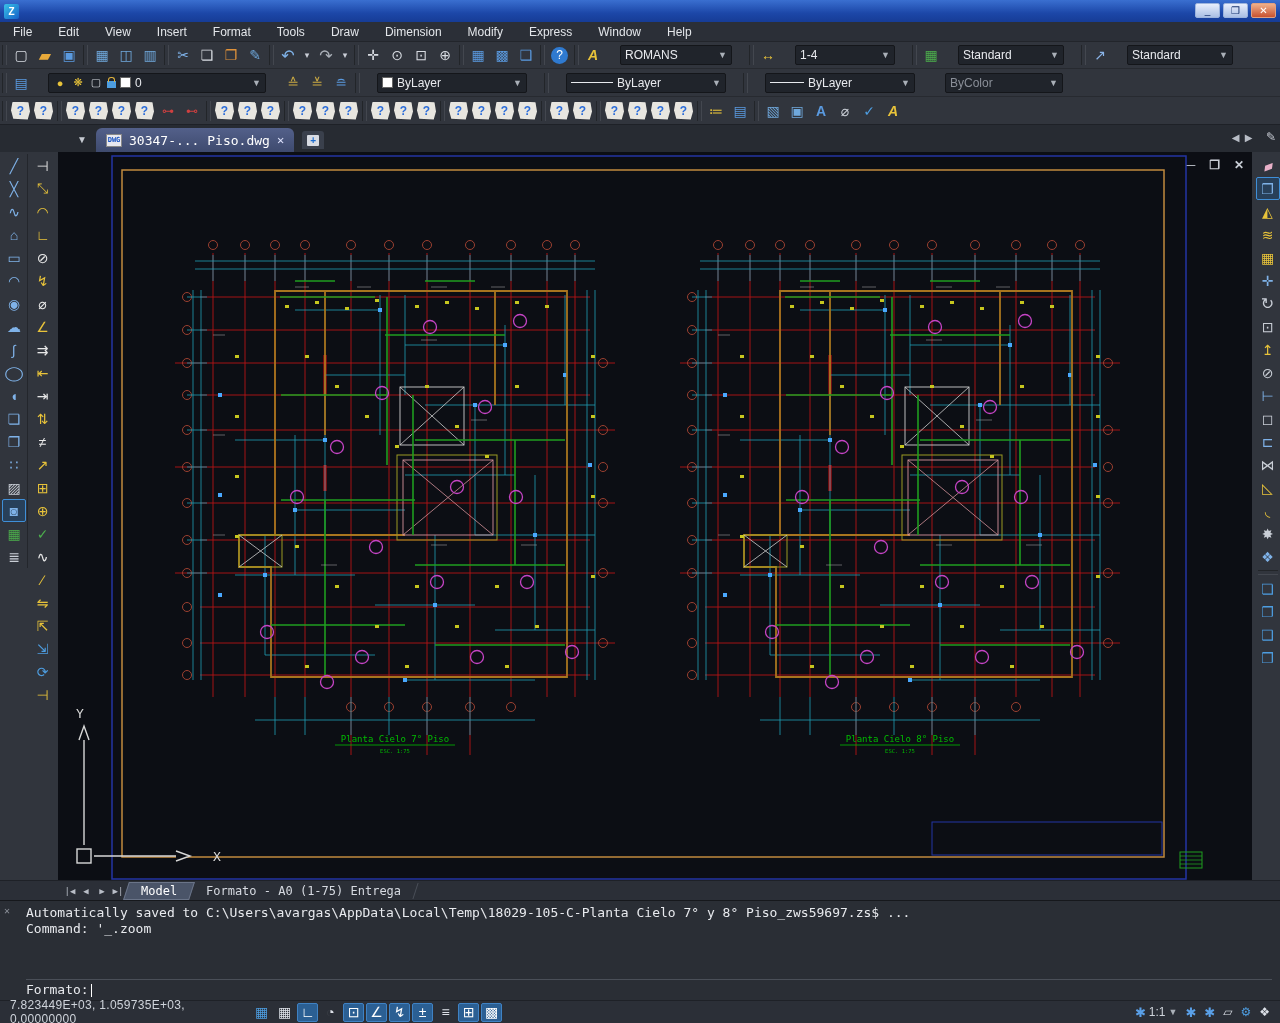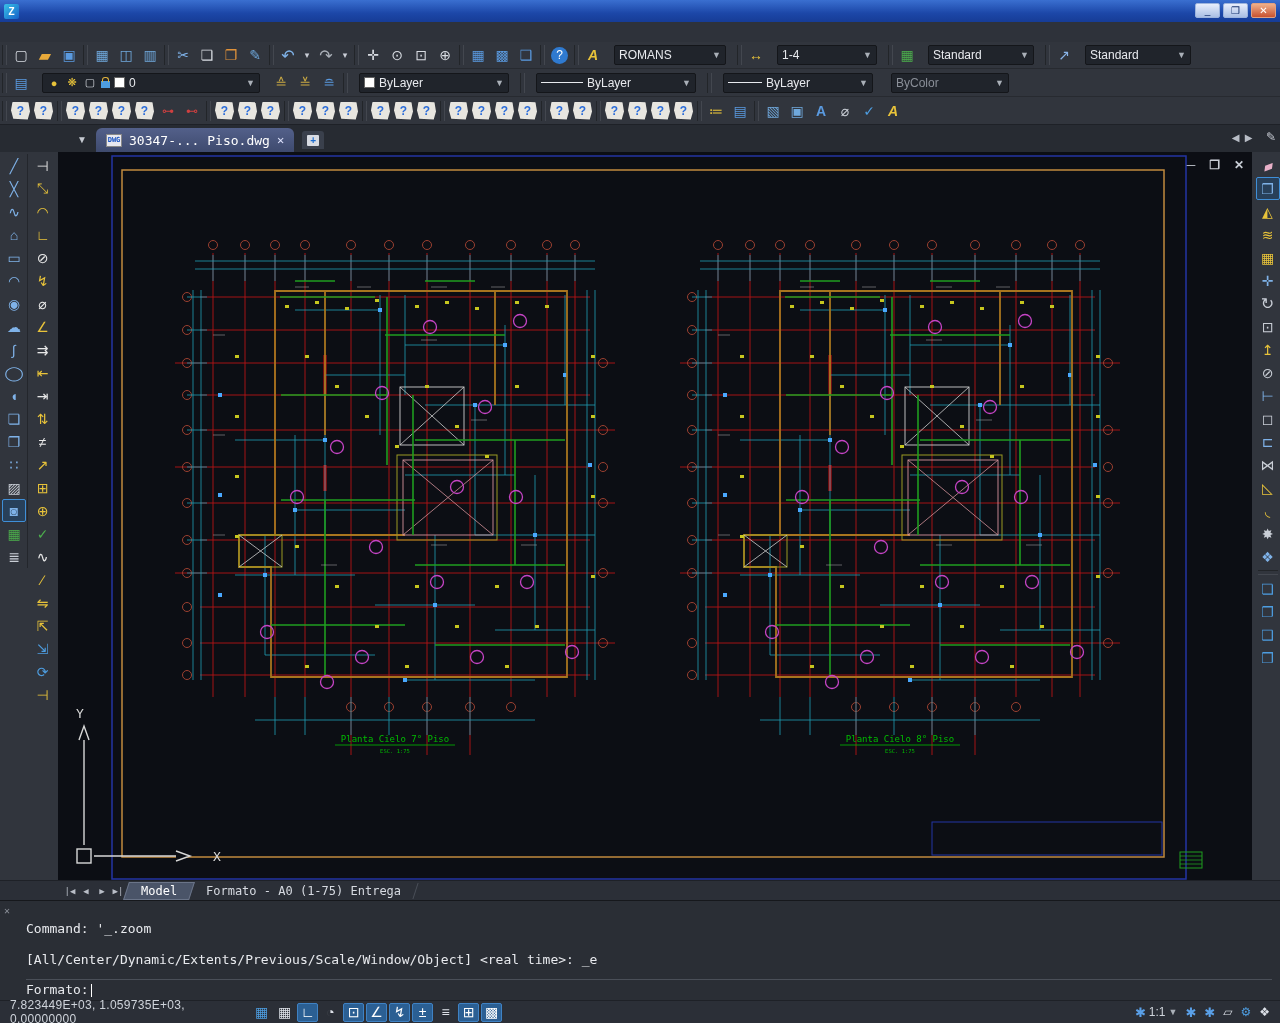--- a/index.html
+++ b/index.html
@@ -29,21 +29,21 @@
   .tb3 { top:96px; height:28px; border-top:1px solid #272a30; }
   .sep { width:5px; height:20px; margin:0 2px; border-left:1px solid #222529; border-right:1px solid #43474f; }
   .ic { width:24px; height:22px; display:inline-flex; align-items:center; justify-content:center;
     font-size:14px; color:#7fb2e8; position:relative; flex:none; }
   .ic.sm { width:14px; font-size:9px; color:#c9ced6; }
   .ic.hl { border:1px solid #3f8fd8; background:#28405a; border-radius:2px; }
   .qicon { width:19px; height:18px; margin:1px 2px; background:#e8e6e0; border-radius:2px; color:#2b6cd8; font-weight:bold;
     font-size:12px; display:inline-flex; align-items:center; justify-content:center;
     clip-path:polygon(8% 0,92% 4%,100% 55%,88% 100%,12% 96%,0 48%); flex:none; }
   .dd { height:20px; background:#20242b; border:1px solid #14161a; border-radius:2px; color:#e8eaee; font-size:12px;
-    display:inline-flex; align-items:center; padding:0 4px; gap:4px; margin:0 9px; flex:none; }
+    display:inline-flex; align-items:center; padding:0 4px; gap:4px; margin:0 15px; flex:none; }
   .dd .arrow { margin-left:auto; color:#aab0b8; font-size:9px; }
   .swatch { width:11px; height:11px; background:#ffffff; border:1px solid #666; flex:none; }
   .ltline { width:42px; height:0; border-top:1px solid #e8eaee; flex:none; }
   .lockicon { width:9px; height:7px; background:#4d9de0; position:relative; margin-top:4px; flex:none; }
   .lockicon::before { content:""; position:absolute; left:1px; top:-4px; width:5px; height:4px;
     border:1.5px solid #e0b23c; border-bottom:none; border-radius:3px 3px 0 0; }
   .grayed { color:#8a8f98; }
 
   
   .doctabbar { position:absolute; left:0; top:124px; width:1280px; height:28px; background:#272b32; border-top:1px solid #1e2127;
@@ -111,20 +111,34 @@
 
   <div class="titlebar">
     <div class="applogo">Z</div>
     <div class="winbtns">
       <div class="winbtn">_</div>
       <div class="winbtn">❐</div>
       <div class="winbtn close">✕</div>
     </div>
   </div>
 
+  <div class="menubar">
+    <span class="menu-item">File</span>
+    <span class="menu-item">Edit</span>
+    <span class="menu-item">View</span>
+    <span class="menu-item">Insert</span>
+    <span class="menu-item">Format</span>
+    <span class="menu-item">Tools</span>
+    <span class="menu-item">Draw</span>
+    <span class="menu-item">Dimension</span>
+    <span class="menu-item">Modify</span>
+    <span class="menu-item">Express</span>
+    <span class="menu-item">Window</span>
+    <span class="menu-item">Help</span>
+  </div>
 
   <div class="tbrow tb1">
     <span class="sep"></span>
     <span class="ic" style="color:#d8dce2">▢</span>
     <span class="ic" style="color:#e8a93a;font-size:16px">▰</span>
     <span class="ic" style="color:#5a9ae0">▣</span>
     <span class="sep"></span>
     <span class="ic" style="color:#6fa8dc">▦</span>
     <span class="ic" style="color:#6fa8dc">◫</span>
     <span class="ic" style="color:#6fa8dc">▥</span>
@@ -659,21 +673,21 @@
     <span class="navbtn">|◀</span>
     <span class="navbtn">◀</span>
     <span class="navbtn">▶</span>
     <span class="navbtn">▶|</span>
     <div class="ltab active"><span>Model</span></div>
     <div class="ltab"><span>Formato - A0 (1-75) Entrega</span></div>
   </div>
 
   <div class="cmdpanel">
     <span class="cmdclose">✕</span>
-    <div class="cmdhist"><br><span>Command: '_.zoom</span><br><br><span>[All/Center/Dynamic/Extents/Previous/Scale/Window/Object] &lt;real time&gt;: _e</span></div>
+    <div class="cmdhist"><span>Automatically saved to C:\Users\avargas\AppData\Local\Temp\18029-105-C-Planta Cielo 7° y 8° Piso_zws59697.zs$ ...</span><br><span>Command: '_.zoom</span><br><br></div>
     <div class="cmdline">
       <span>Formato:</span><span class="caret"></span>
     </div>
   </div>
 
   <div class="statusbar">
     <span class="coords">7.823449E+03, 1.059735E+03, 0.00000000</span>
     <span class="stbtn">
         <span class="ic" style="color:#4d9de0">▦</span>
       </span>

